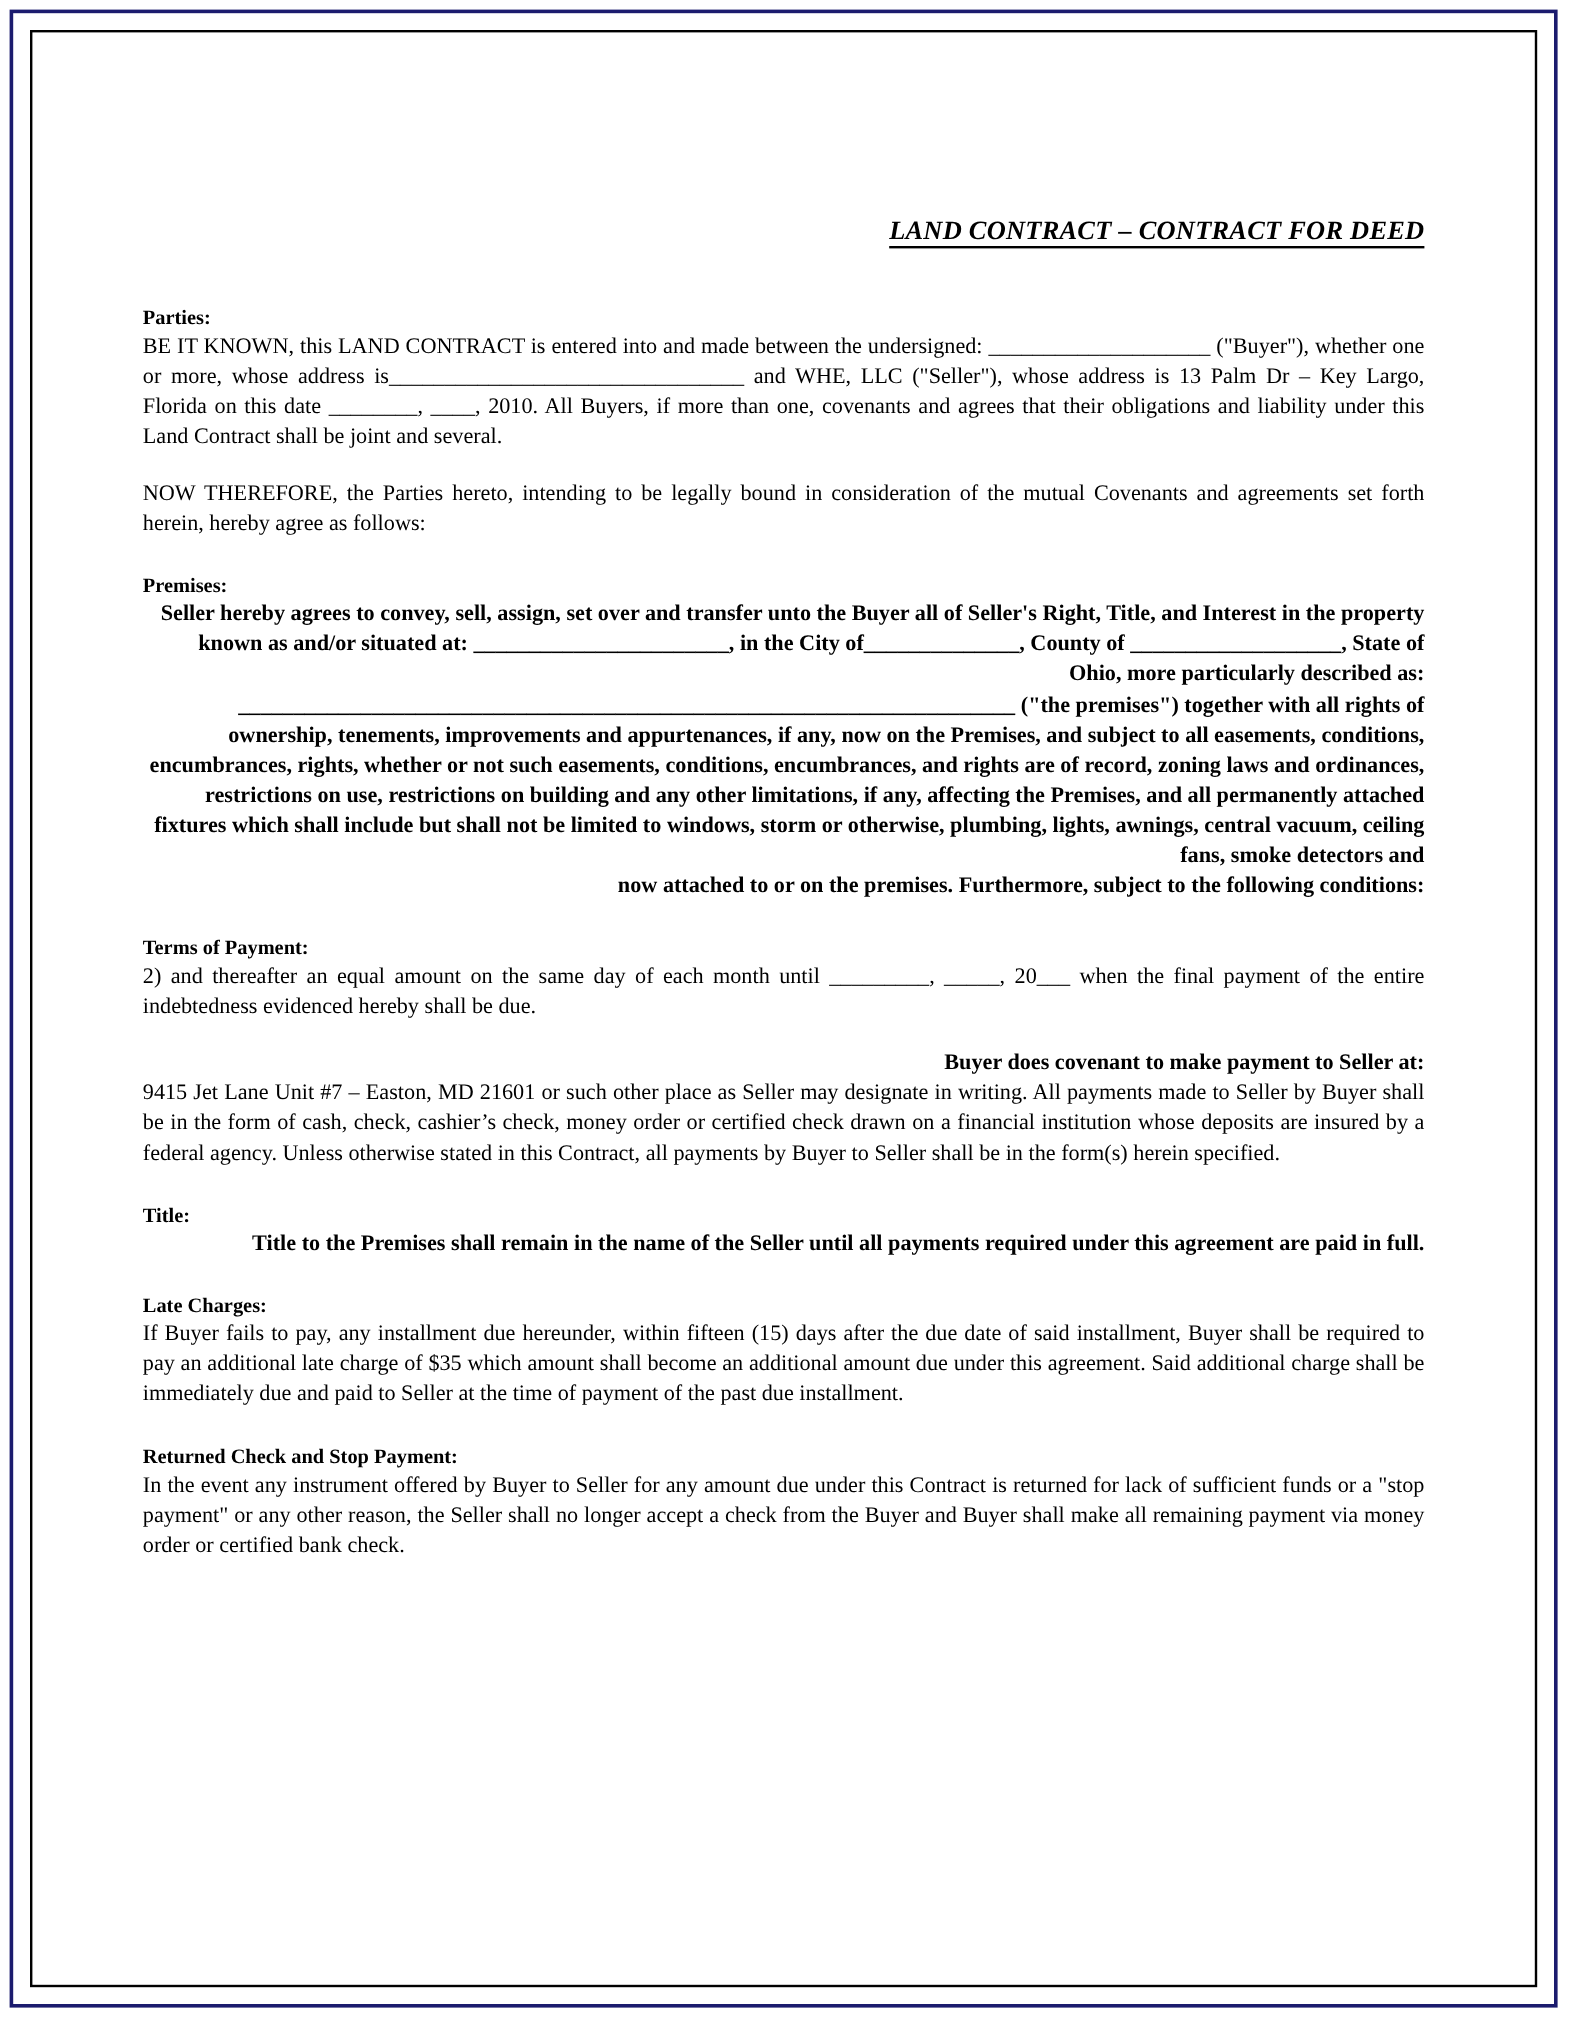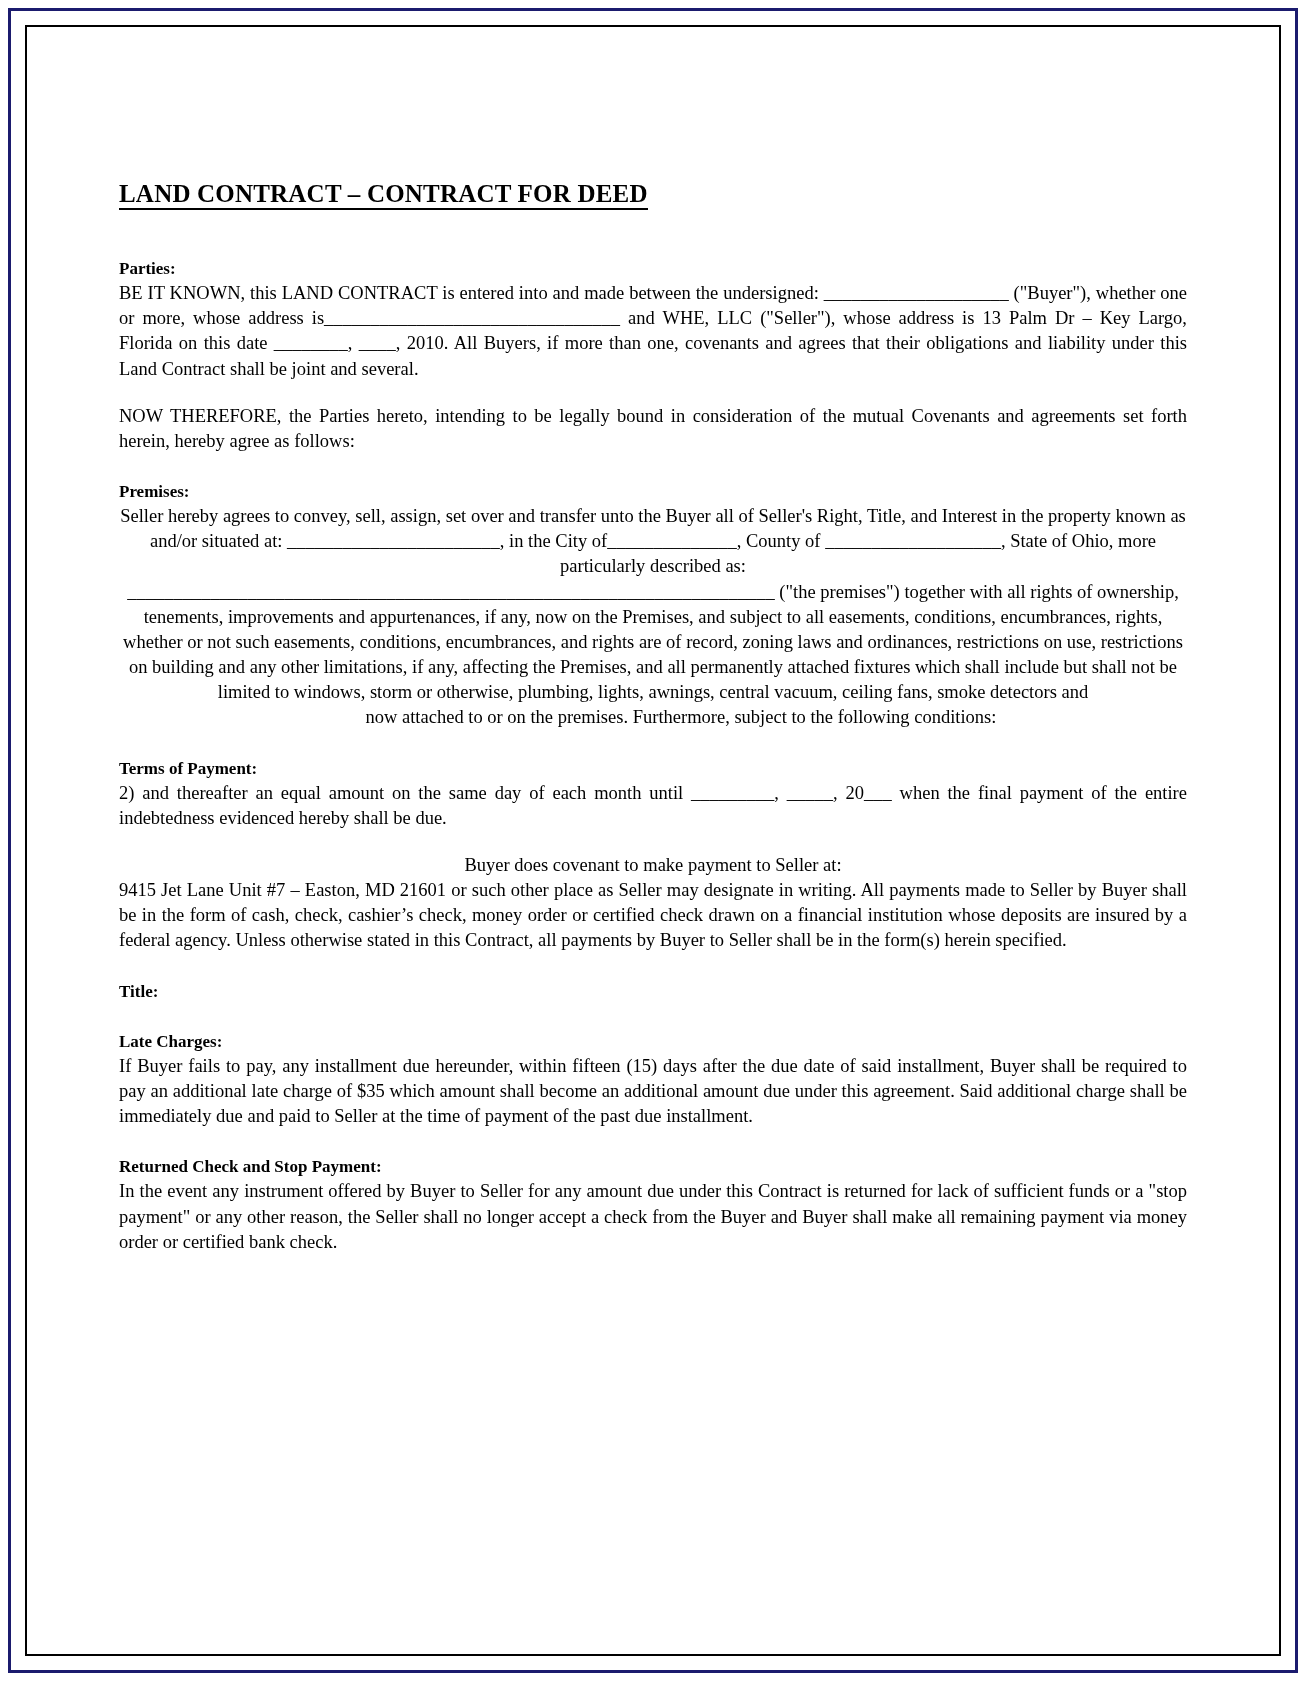--- a/index.html
+++ b/index.html
@@ -39,42 +39,44 @@
     top: 0;
     right: 0;
     bottom: 0;
     padding: 150px 92px 40px 92px;
     box-sizing: border-box;
     font-size: 18.5px;
     line-height: 1.36;
     color: #000000;
   }
   h1.doc-title {
-    text-align: left;
-    font-size: 25px;
+    text-align: right;
+    font-size: 22px;
     font-weight: bold;
     margin: 0 0 46px 0;
     letter-spacing: 0.2px;
+    font-style: italic;
   }
   h1.doc-title span {
     border-bottom: 2px solid #000;
     padding-bottom: 1px;
   }
   .heading {
     font-weight: bold;
     margin: 0 0 1px 0;
     font-size: 17px;
   }
   p.para {
     margin: 0 0 0 0;
     text-align: justify;
     text-justify: inter-word;
   }
   p.para.nojust {
-    text-align: center;
+    text-align: right;
+    font-weight: bold;
   }
   .gap-md { height: 22px; }
   .gap-lg { height: 26px; }
   .indent { display: inline-block; width: 56px; }
 </style>
 </head>
 <body>
 
 <div class="outer-frame">
   <div class="inner-frame">
@@ -98,20 +100,21 @@
 
       <div class="heading">Terms of Payment:</div>
       <p class="para">2) and thereafter an equal amount on the same day of each month until _________, _____, 20___ when the final payment of the entire indebtedness evidenced hereby shall be due.</p>
       <div class="gap-md"></div>
       <p class="para nojust">Buyer does covenant to make payment to Seller at:</p>
       <p class="para">9415 Jet Lane Unit #7 – Easton, MD 21601 or such other place as Seller may designate in writing.  All payments made to Seller by Buyer shall be in the form of cash, check, cashier’s check, money order or certified check drawn on a financial institution whose deposits are insured by a federal agency.  Unless otherwise stated in this Contract, all payments by Buyer to Seller shall be in the form(s) herein specified.</p>
 
       <div class="gap-lg"></div>
 
       <div class="heading">Title:</div>
+      <p class="para nojust">Title to the Premises shall remain in the name of the Seller until all payments required under this agreement are paid in full.</p>
 
       <div class="gap-lg"></div>
 
       <div class="heading">Late Charges:</div>
       <p class="para">If Buyer fails to pay, any installment due hereunder, within fifteen (15) days after the due date of said installment, Buyer shall be required to pay an additional late charge of $35 which amount shall become an additional amount due under this agreement. Said additional charge shall be immediately due and paid to Seller at the time of payment of the past due installment.</p>
 
       <div class="gap-lg"></div>
 
       <div class="heading">Returned Check and Stop Payment:</div>
       <p class="para">In the event any instrument offered by Buyer to Seller for any amount due under this Contract is returned for lack of sufficient funds or a "stop payment" or any other reason, the Seller shall no longer accept a check from the Buyer and Buyer shall make all remaining payment via money order or certified bank check.</p>

